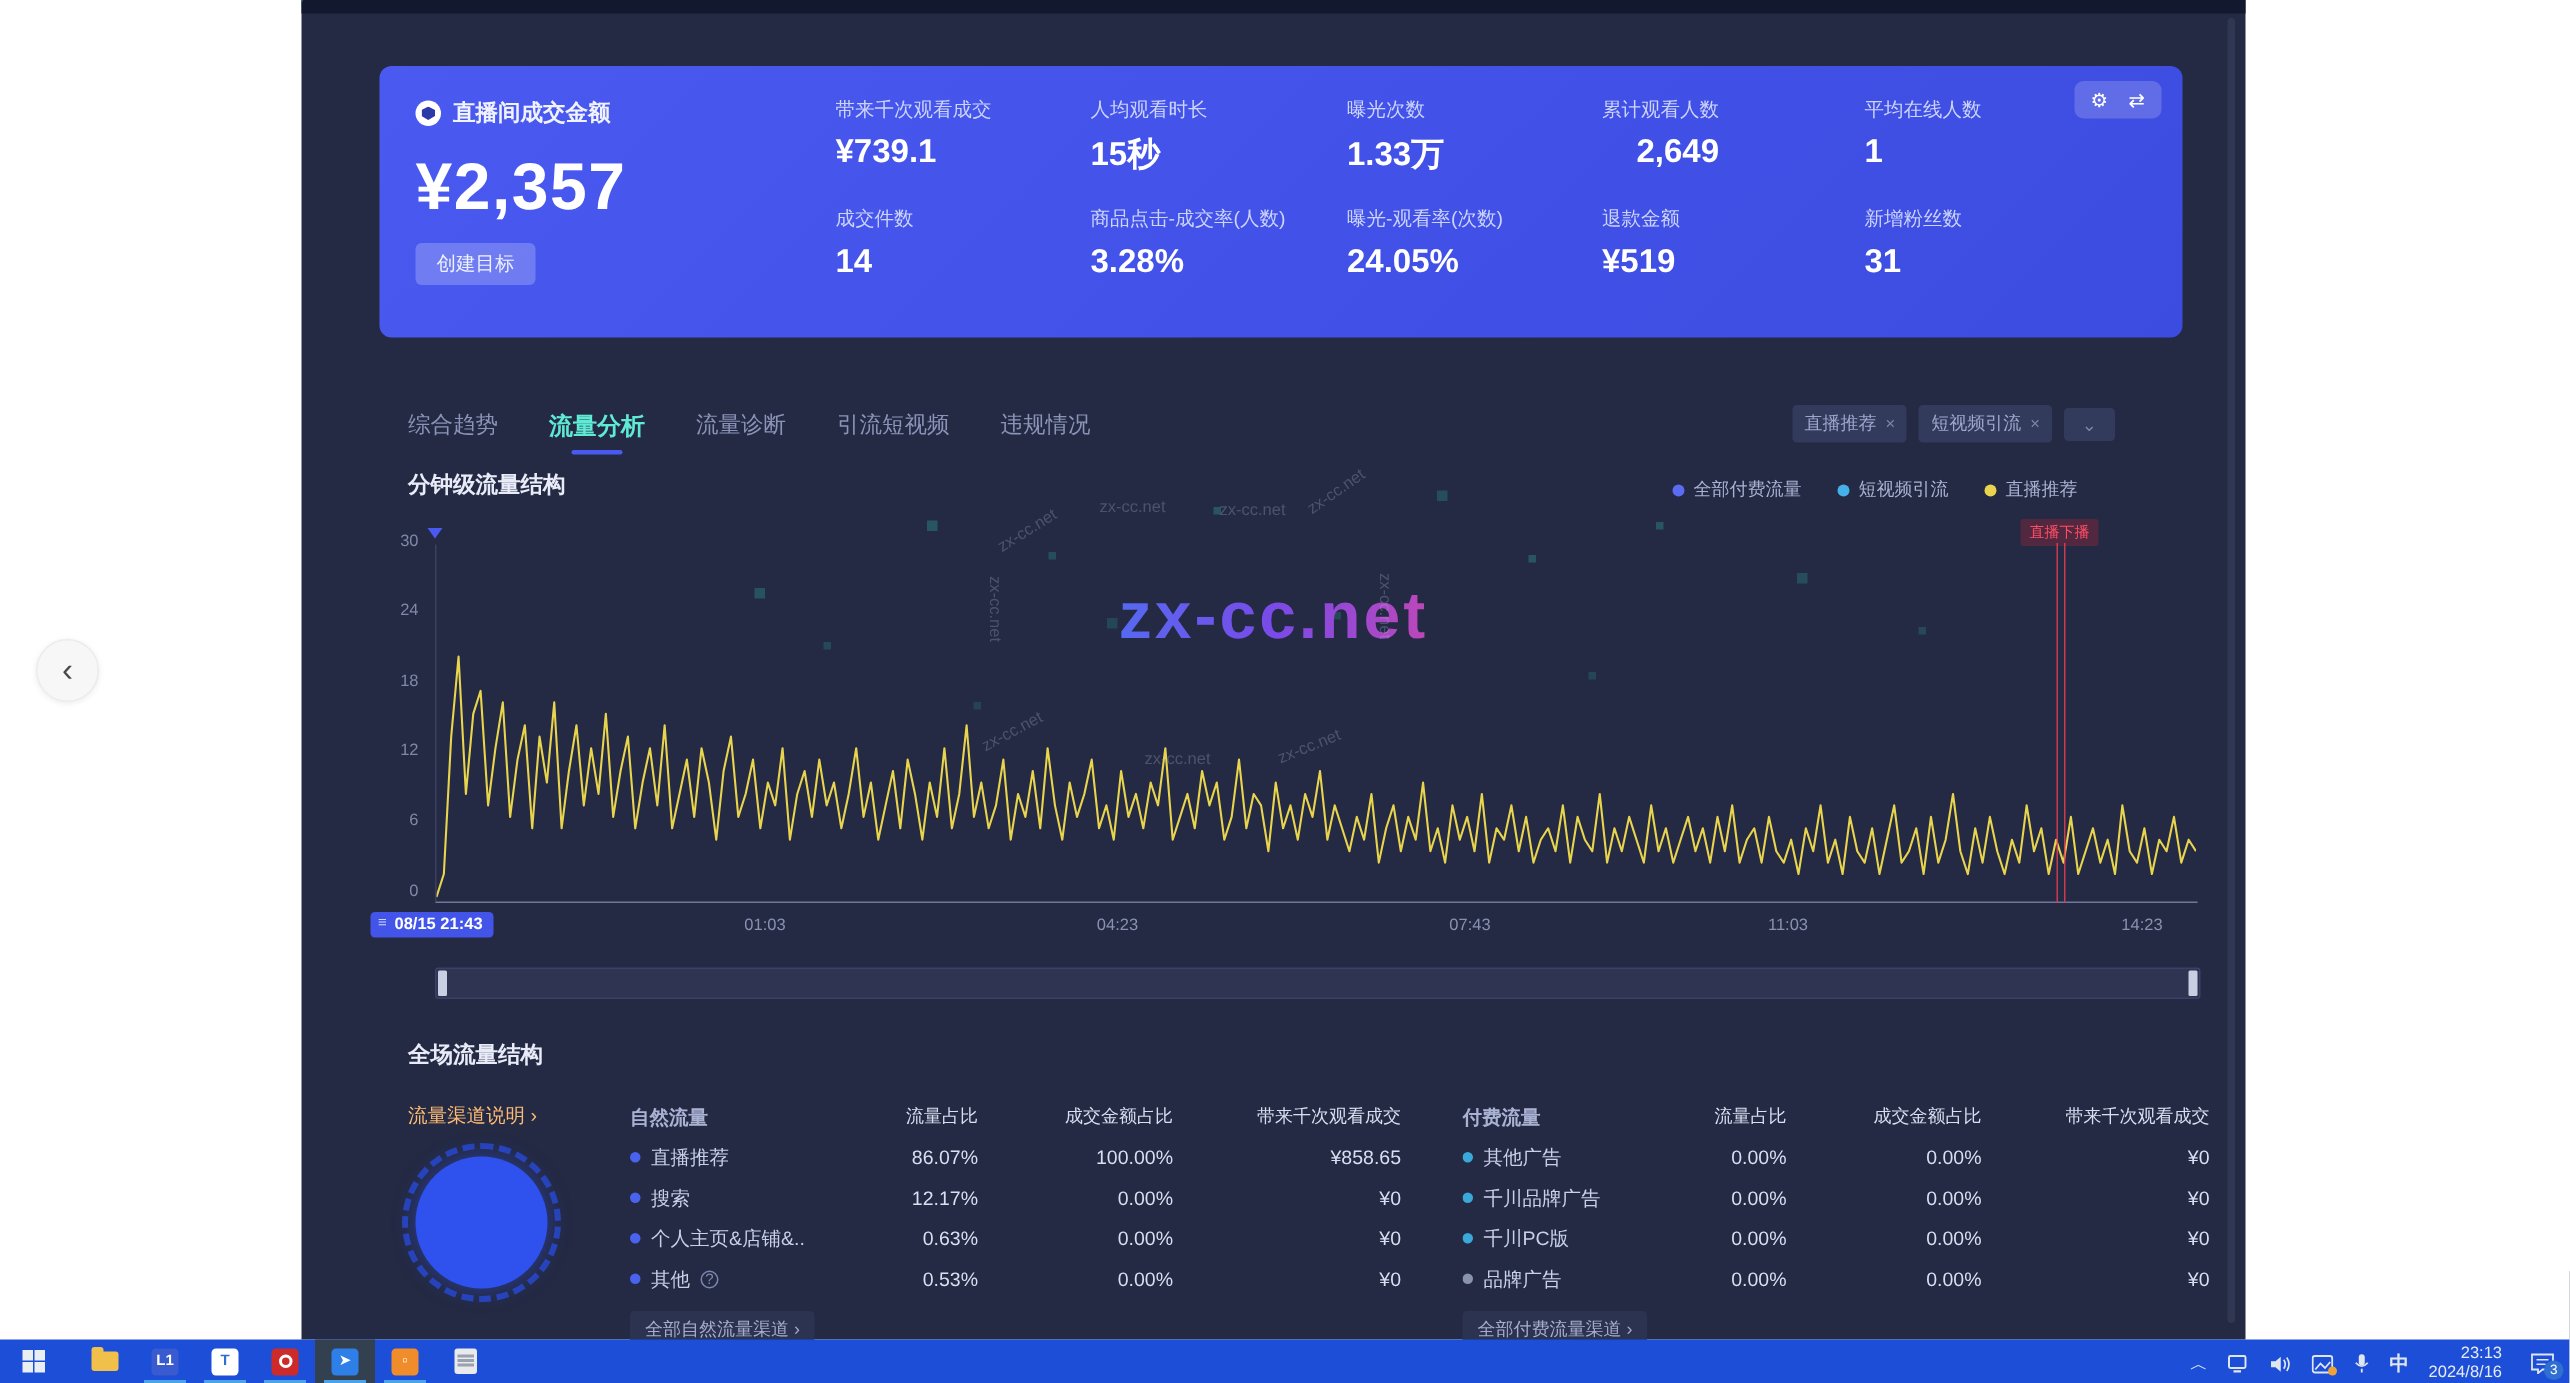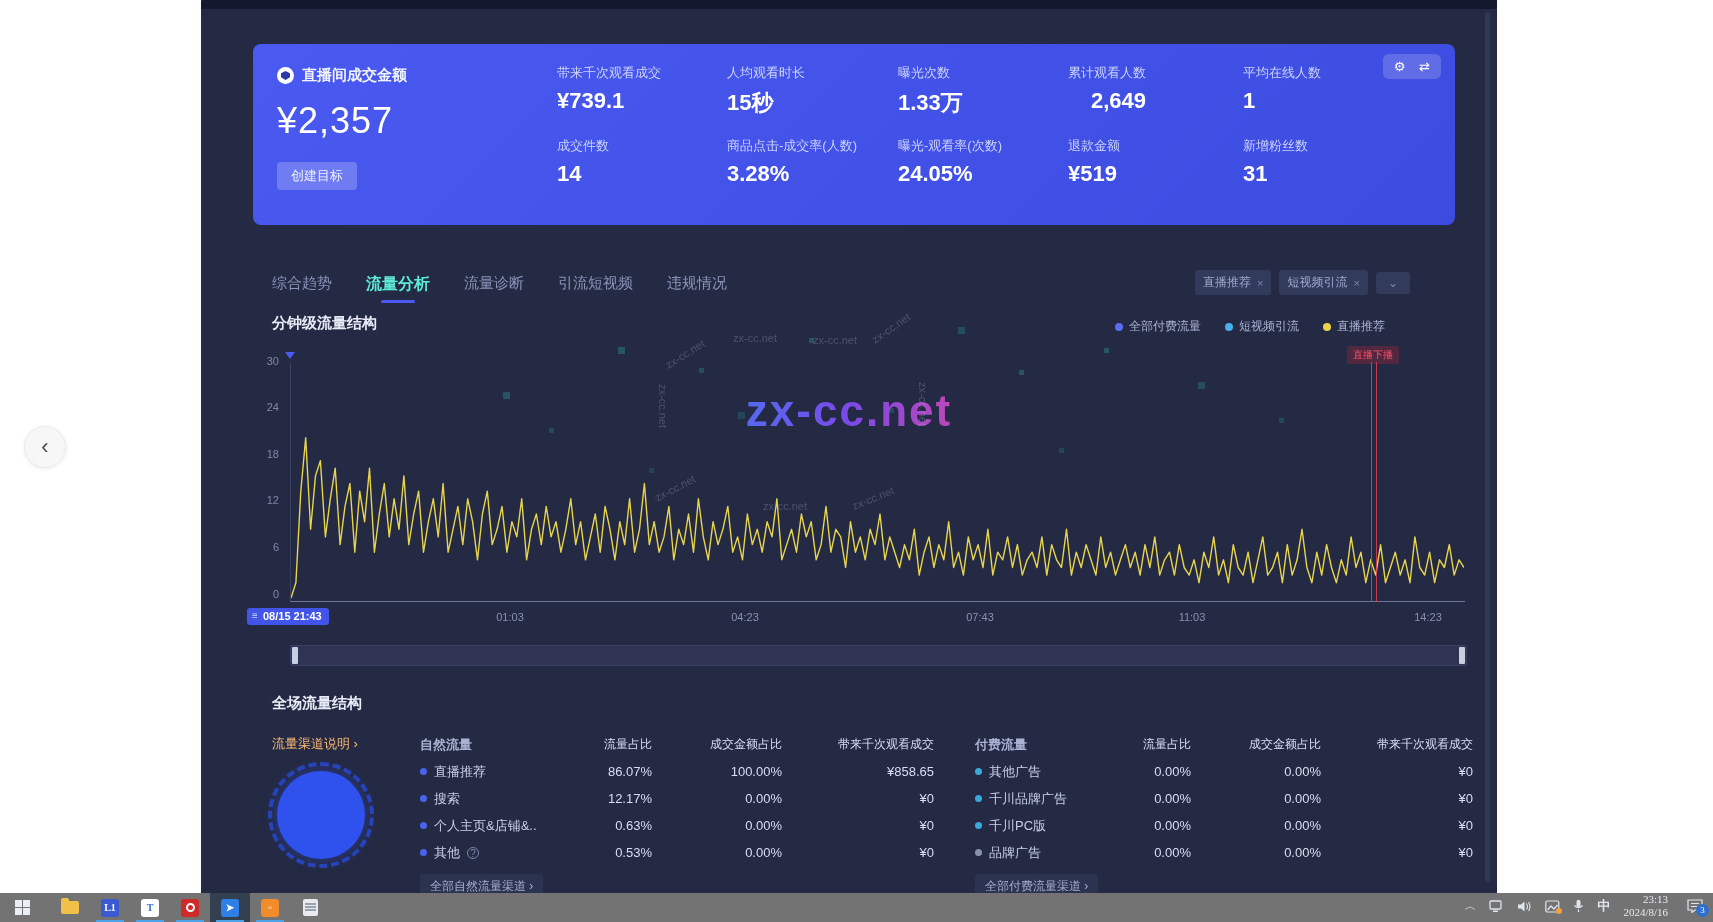--- a/index.html
+++ b/index.html
@@ -19,21 +19,21 @@
     display:flex; align-items:center; justify-content:center; box-shadow:0 1px 4px rgba(0,0,0,.08); cursor:pointer; }
 
   
   #banner { left:52px; top:44px; width:1202px; height:181px; border-radius:8px;
     background:linear-gradient(135deg,#4a5af0 0%,#4150e6 60%,#3d4ce0 100%); color:#fff; }
   #banner-title { left:24px; top:22px; display:flex; align-items:center; gap:8px;
     font-size:15px; font-weight:bold; color:#f0f3ff; }
   .shield { width:17px; height:17px; border-radius:50%; background:#fff; position:relative; }
   .shield::after { content:""; position:absolute; left:4px; top:4px; width:9px; height:9px;
     background:#2c3aa8; clip-path:polygon(50% 0,100% 25%,100% 70%,50% 100%,0 70%,0 25%); }
-  #banner-value { left:24px; top:56px; font-size:36px; font-weight:normal; letter-spacing:1px; }
+  #banner-value { left:24px; top:56px; font-size:44px; font-weight:bold; letter-spacing:1px; }
   #goal-btn { left:24px; top:118px; background:rgba(255,255,255,.22); color:#eef1ff;
     font-size:13px; padding:5px 14px; border-radius:4px; border:none; cursor:pointer; }
   .kcol { position:absolute; top:0; width:170px; height:100%; }
   .kcell { position:absolute; left:0; }
   .kcell .klabel { font-size:13px; color:#ccd4fb; white-space:nowrap; }
   .kcell .kvalue { font-size:22px; font-weight:bold; margin-top:6px; color:#ffffff; }
   #banner-tools { right:14px; top:10px; left:auto; background:rgba(255,255,255,.18);
     border-radius:6px; display:flex; gap:10px; padding:5px 9px; }
   .tool-ic { width:15px; height:15px; color:#fff; font-size:13px; line-height:15px; text-align:center; cursor:pointer; }
 
@@ -113,21 +113,21 @@
   .trow .num { text-align:right; color:#d9def2; }
   .thead { color:#8891b2; font-size:12px; }
   .thead .c0 { color:#aab2d4; font-weight:bold; font-size:13px; }
   .dot { width:7px; height:7px; border-radius:50%; display:inline-block; flex:none; }
   .info-ic { font-size:10px; color:#7d86ad; border:1px solid #7d86ad; border-radius:50%;
     width:12px; height:12px; line-height:11px; text-align:center; display:inline-block; }
   .tfoot { margin-top:8px; display:inline-block; background:#2c3350; color:#a7aecb;
     font-size:12px; padding:4px 10px; border-radius:3px; cursor:pointer; }
 
   
-  #taskbar { left:0; top:893px; width:1713px; height:29px; background:#737373; display:flex; align-items:flex-start;font-family:Liberation Serif, serif; }
+  #taskbar { left:0; top:893px; width:1713px; height:29px; background:#1d4ed8; display:flex; align-items:flex-end; }
   .tb-slot { width:40px; height:29px; display:flex; align-items:center; justify-content:center; position:relative; cursor:pointer; }
   .tb-slot.hl { background:#32404f; }
   .tb-slot .under { position:absolute; bottom:0; left:6px; right:6px; height:2px; background:#4aa3e8; }
   .win-ic { width:15px; height:15px; display:grid; grid-template-columns:7px 7px; grid-template-rows:7px 7px; gap:1px; }
   .win-ic span { background:#e8eef2; }
   .ic-folder { width:18px; height:13px; background:#f0c04a; border-radius:2px; position:relative; }
   .ic-folder::before { content:""; position:absolute; top:-3px; left:0; width:8px; height:4px; background:#f0c04a; border-radius:2px 2px 0 0; }
   .ic-sq { width:18px; height:18px; border-radius:3px; color:#fff; font-size:10px; font-weight:bold;
     display:flex; align-items:center; justify-content:center; }
   .ic-ring { width:18px; height:18px; border-radius:3px; background:#cf2a2a; display:flex; align-items:center; justify-content:center; }

